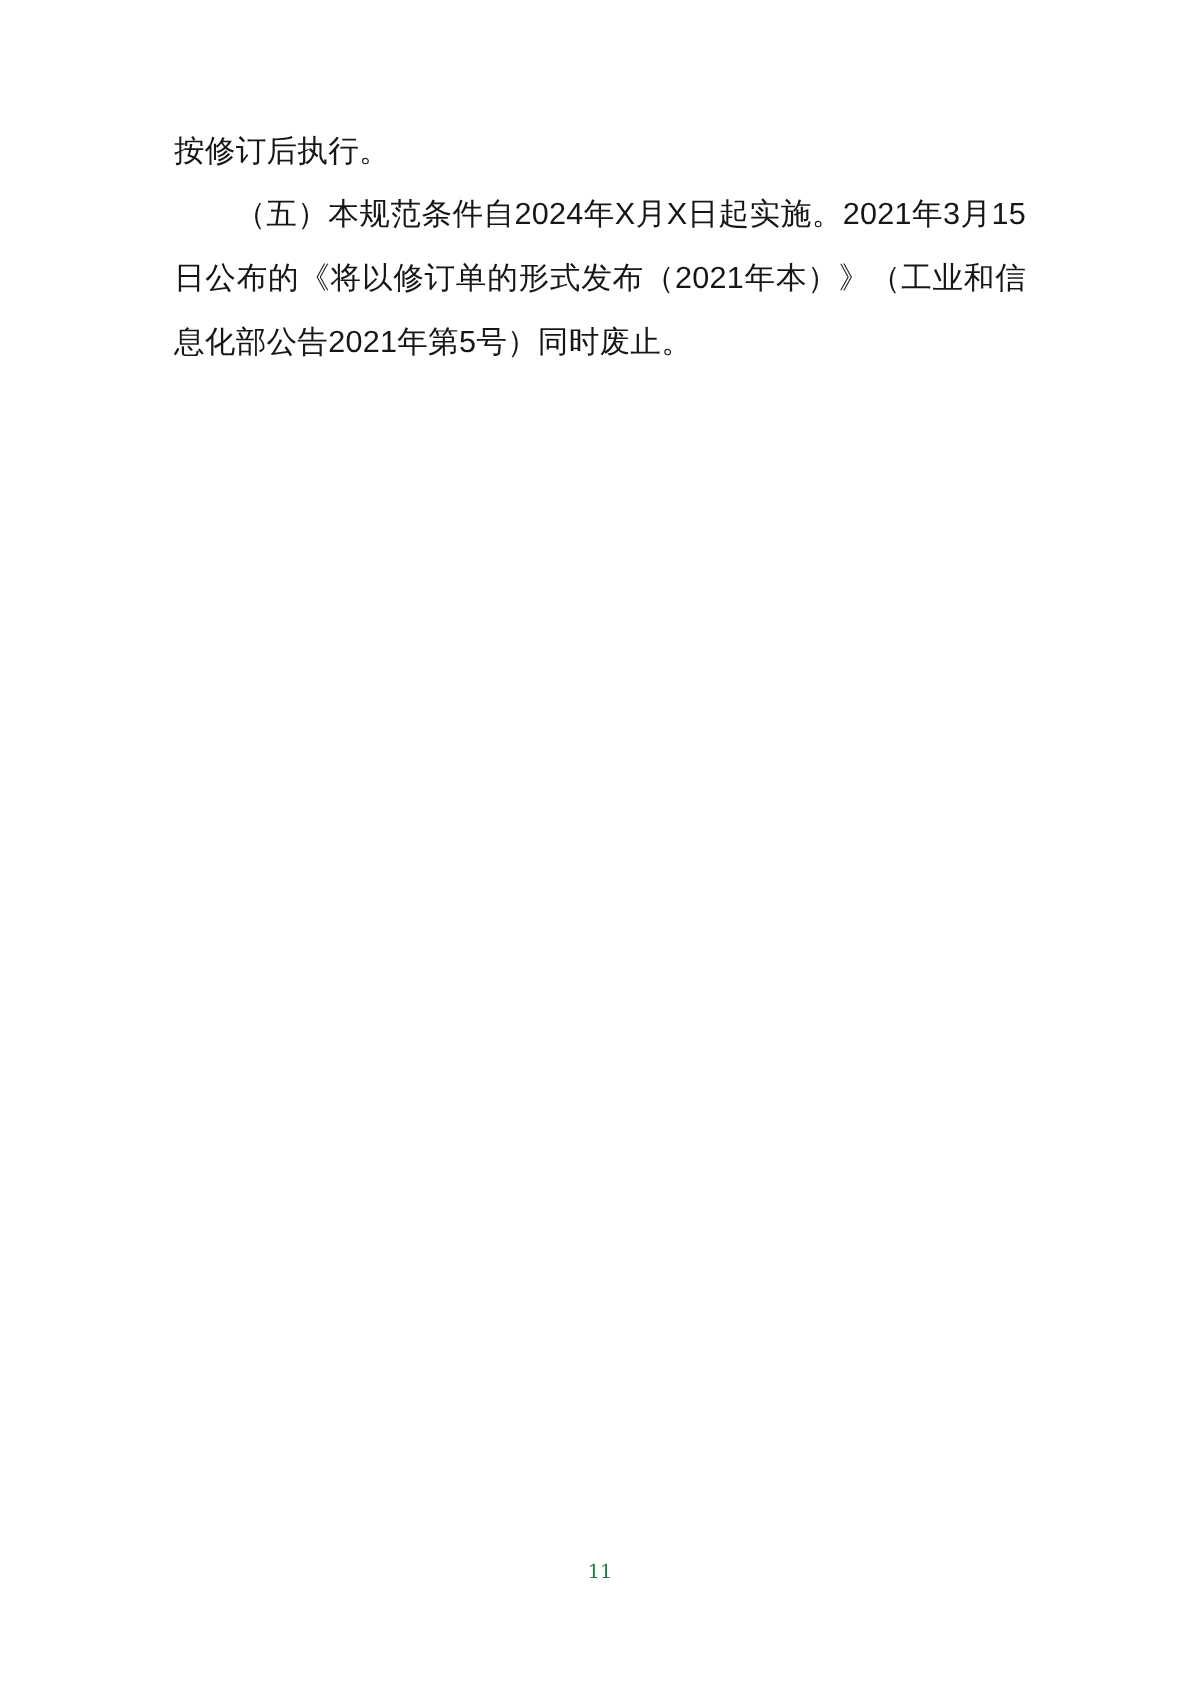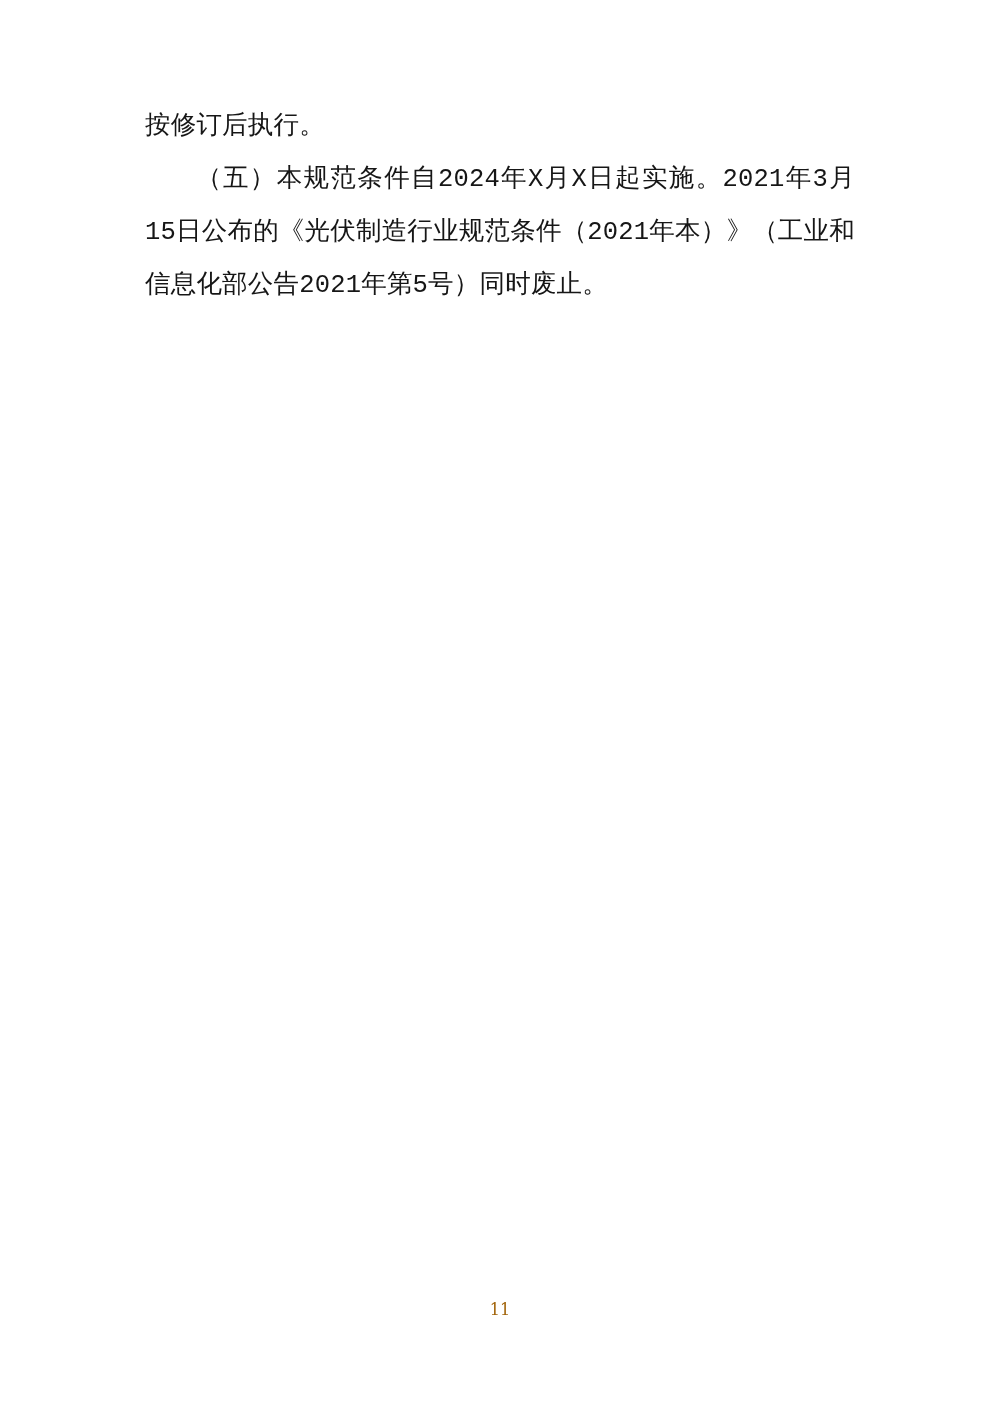--- a/index.html
+++ b/index.html
@@ -29,46 +29,46 @@
     width: 710px;
   }
   .para {
     font-size: 25.5px;
     line-height: 53px;
     letter-spacing: 0.2px;
     text-align: justify;
     text-justify: inter-ideograph;
     margin: 0;
     color: #161616;
-    font-family: Liberation Mono, monospace;
+    font-family: Liberation Sans, sans-serif;
   }
   .indent {
     text-indent: 2em;
   }
   .page-number {
     position: absolute;
     left: 0;
     right: 0;
     top: 1300px;
     text-align: center;
     font-size: 16px;
-    color: #a16207;
+    color: #15803d;
     font-family: "DejaVu Serif", "Liberation Serif", serif;
   }
 </style>
 </head>
 <body>
 
 <div class="page">
 
   <div class="content">
 
     <p class="para">按修订后执行。</p>
 
 
 
-    <p class="para indent">（五）本规范条件自2024年X月X日起实施。2021年3月15日公布的《光伏制造行业规范条件（2021年本）》（工业和信息化部公告2021年第5号）同时废止。</p>
+    <p class="para indent">（五）本规范条件自2024年X月X日起实施。2021年3月15日公布的《将以修订单的形式发布（2021年本）》（工业和信息化部公告2021年第5号）同时废止。</p>
 
   </div>
 
   <div class="page-number">11</div>
 
 </div>
 
 </body></html>

